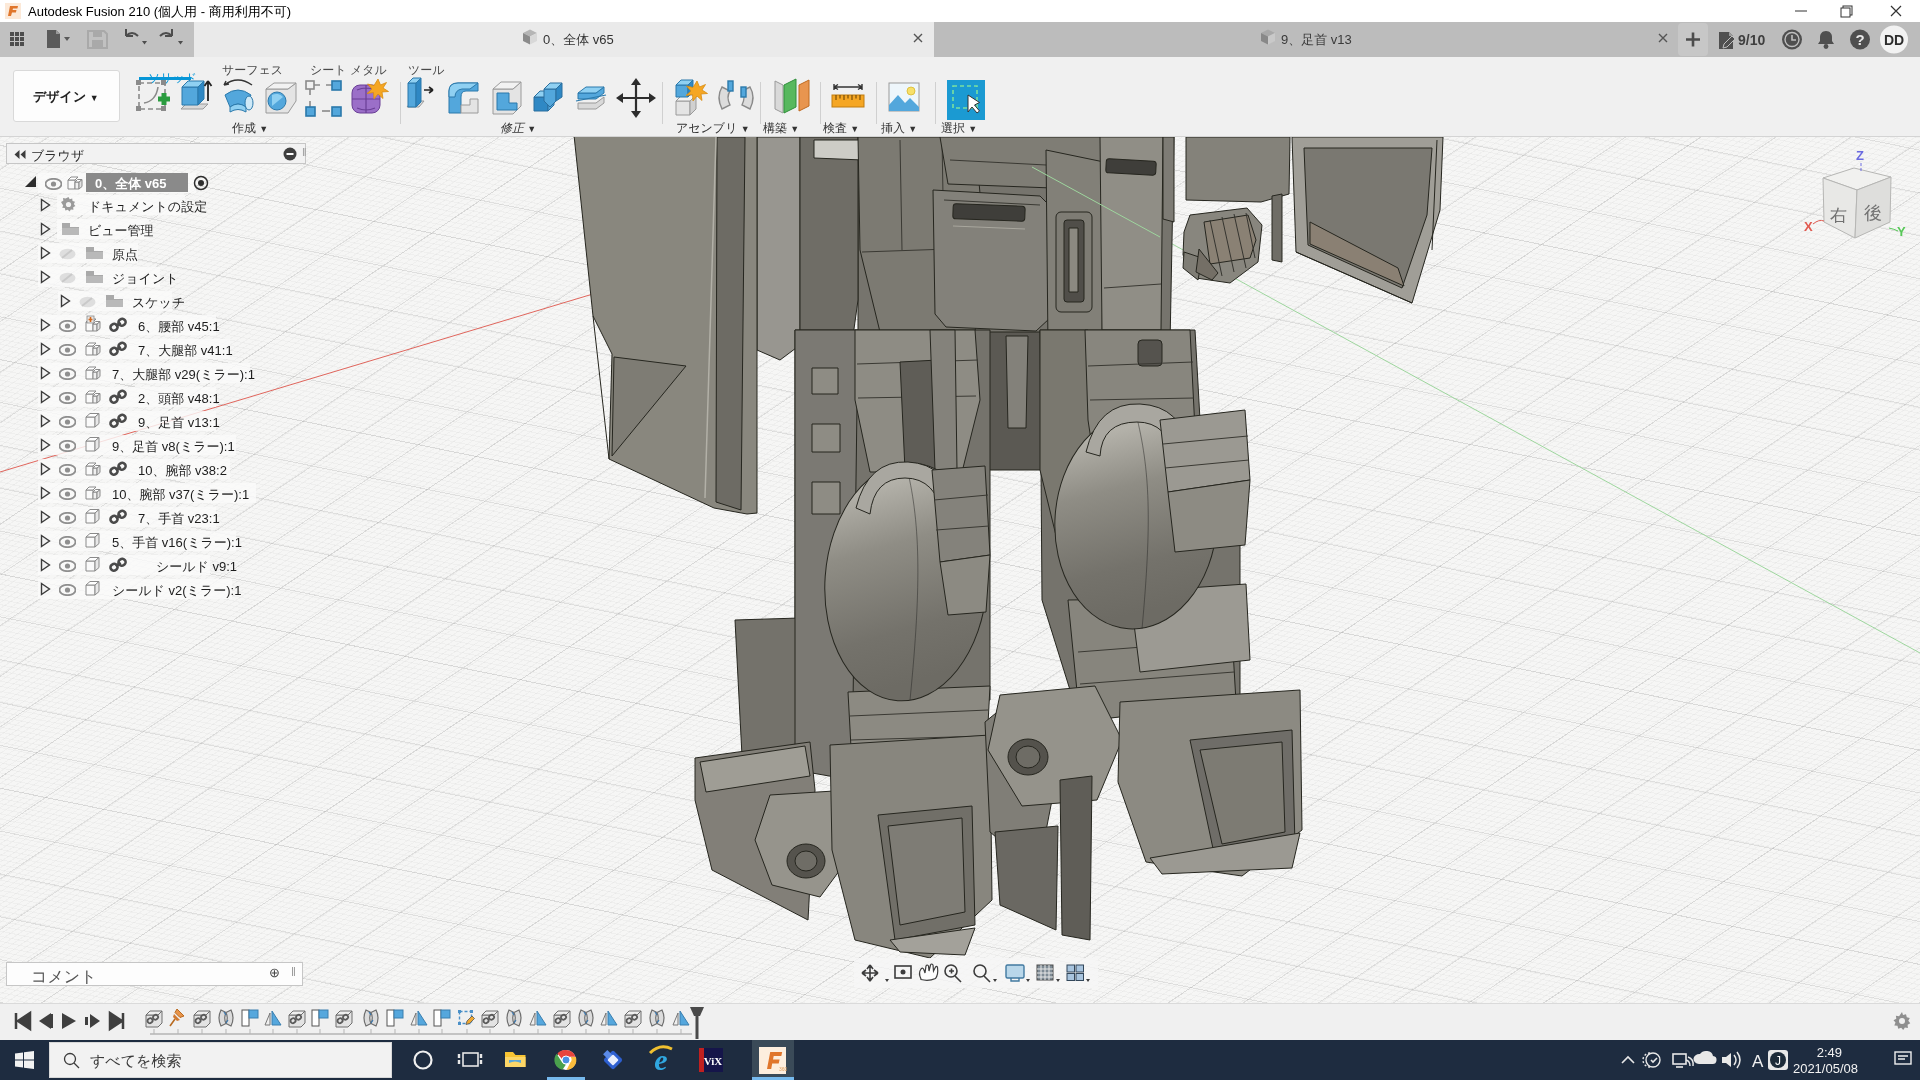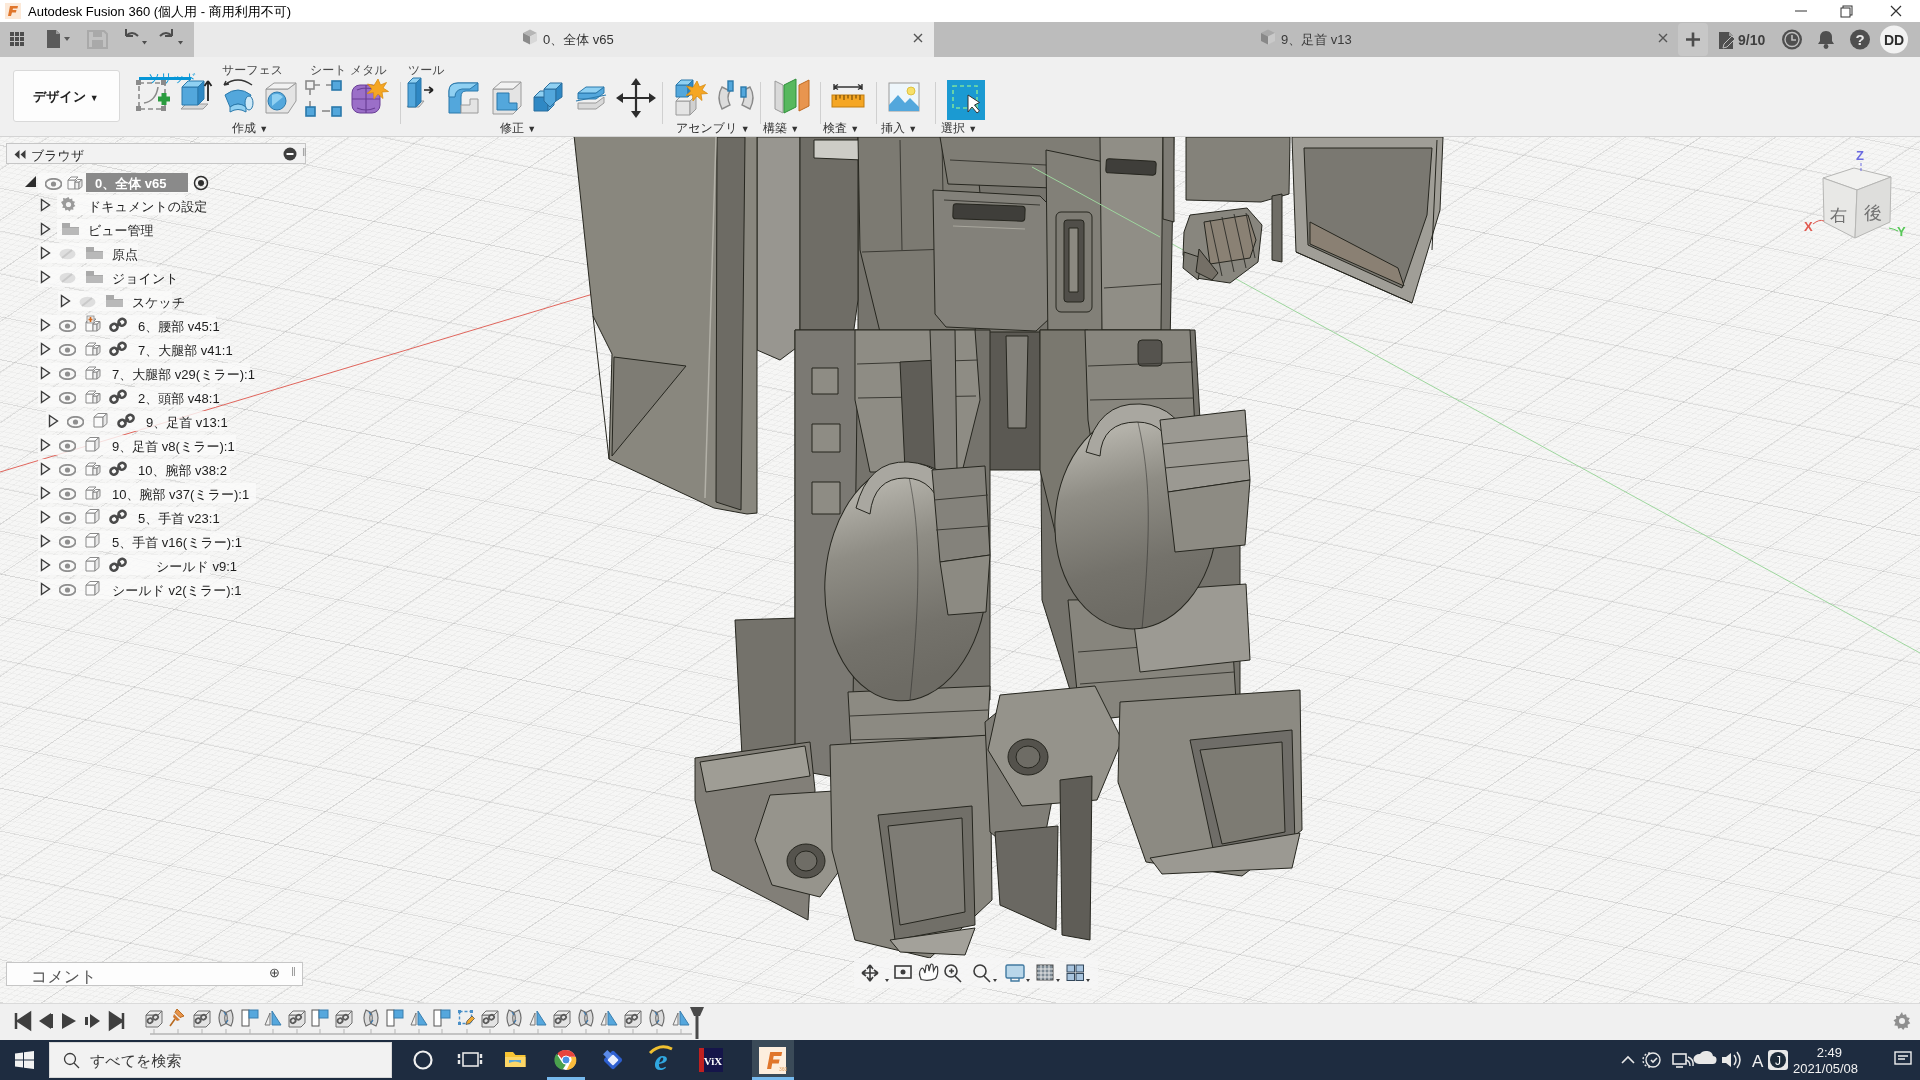--- a/index.html
+++ b/index.html
@@ -52,21 +52,21 @@
 </style>
 </head>
 <body>
 <div id="stage">
 
   <div id="titlebar" class="abs">
     <svg class="abs" style="left:5px;top:3px" width="16" height="16" viewBox="0 0 16 16">
       <rect x="0" y="0" width="16" height="16" fill="#fce9d8"></rect>
       <path d="M3 13 L5 3 L13 3 L12.4 5.5 L8 5.5 L7.6 7 L11.5 7 L10.9 9.5 L7 9.5 L6 13 Z" fill="#e0762c"></path>
     </svg>
-    <div class="ttxt">Autodesk Fusion 360 (個人用 - 商用利用不可)</div>
+    <div class="ttxt">Autodesk Fusion 210 (個人用 - 商用利用不可)</div>
 
     <svg class="abs" style="left:1775px;top:0" width="145" height="22" viewBox="0 0 145 22">
       <path d="M20 11 H32" stroke="#333" stroke-width="1"></path>
       <rect x="68" y="6" width="9" height="9" fill="none" stroke="#333"></rect>
       <rect x="66" y="8" width="9" height="9" fill="#fff" stroke="#333"></rect>
       <path d="M116 6 L126 16 M126 6 L116 16" stroke="#333" stroke-width="1.2"></path>
     </svg>
   </div>
 
   <div id="tabbar" class="abs">
@@ -278,21 +278,21 @@
       </g>
 
       <g>
         <rect x="947" y="23" width="38" height="40" fill="#1b9ad2"></rect>
         <rect x="953" y="29" width="24" height="22" fill="none" stroke="#7ae0a0" stroke-width="1.6" stroke-dasharray="4 3"></rect>
         <path d="M968 38 l0 17 l4 -5 l5 6 2.5 -2 -5 -6 5 -2.5 z" fill="#fff" stroke="#333" stroke-width="1"></path>
       </g>
     </svg>
     </div>
     <div class="rlabel" style="left:232px;">作成 <span style="font-size:9px;">▼</span></div>
-    <div class="rlabel" style="left:500px;">修正 <span style="font-size:9px;">▼</span></div>
+    <div class="rlabel" style="left:500px;font-style:italic;">修正 <span style="font-size:9px;">▼</span></div>
     <div class="rlabel" style="left:676px;">アセンブリ <span style="font-size:9px;">▼</span></div>
     <div class="rlabel" style="left:763px;">構築 <span style="font-size:9px;">▼</span></div>
     <div class="rlabel" style="left:823px;">検査 <span style="font-size:9px;">▼</span></div>
     <div class="rlabel" style="left:881px;">挿入 <span style="font-size:9px;">▼</span></div>
     <div class="rlabel" style="left:941px;">選択 <span style="font-size:9px;">▼</span></div>
     <div class="rsep" style="left:400px;"></div>
     <div class="rsep" style="left:662px;"></div>
     <div class="rsep" style="left:760px;"></div>
     <div class="rsep" style="left:820px;"></div>
     <div class="rsep" style="left:876px;"></div>
@@ -696,21 +696,21 @@
         </svg>
         <svg class="abs" style="left:109px;top:4px" width="18" height="16" viewBox="0 0 18 16">
           <g stroke="#4a4a4a" stroke-width="2.6" fill="none">
             <path d="M7 9.5 L11.5 5.5"></path>
             <rect x="1.5" y="7" width="7" height="6.5" rx="3" transform="rotate(-40 5 10.2)"></rect>
             <rect x="9.5" y="2" width="7" height="6.5" rx="3" transform="rotate(-40 13 5.2)"></rect>
           </g>
         </svg>
         <span class="btxt abs" style="left:138px;top:5px;">2、頭部 v48:1</span>
       </div>
-      <div class="brow" style="left:8px;top:266px;width:320px;">
+      <div class="brow" style="left:0;top:266px;width:320px;">
         <div class="rowbox" style="left:38px;width:178px;"></div>
         <svg class="abs" style="left:40px;top:5px" width="11" height="14" viewBox="0 0 11 14">
           <path d="M1.5 1.5 L9.5 7 L1.5 12.5 Z" fill="#f2f2f2" stroke="#3c3c3c" stroke-width="1.4"></path>
         </svg>
         <svg class="abs" style="left:59px;top:7px" width="17" height="12" viewBox="0 0 17 12">
           <ellipse cx="8.5" cy="6" rx="8" ry="5.2" fill="none" stroke="#8f8f8f" stroke-width="1.8"></ellipse>
           <circle cx="8.5" cy="6" r="2.6" fill="#8f8f8f"></circle>
         </svg>
         <svg class="abs" style="left:84px;top:2px" width="18" height="18" viewBox="0 0 18 18">
           <polygon points="2,6 11,6 11,16 2,16" fill="#fafafa" stroke="#8a8a8a"></polygon>
@@ -799,21 +799,21 @@
           <polygon points="2,6 6,2.5 15,2.5 11,6" fill="#fff" stroke="#8a8a8a"></polygon>
           <polygon points="11,6 15,2.5 15,12.5 11,16" fill="#e8e8e8" stroke="#8a8a8a"></polygon>
         </svg>
         <svg class="abs" style="left:109px;top:4px" width="18" height="16" viewBox="0 0 18 16">
           <g stroke="#4a4a4a" stroke-width="2.6" fill="none">
             <path d="M7 9.5 L11.5 5.5"></path>
             <rect x="1.5" y="7" width="7" height="6.5" rx="3" transform="rotate(-40 5 10.2)"></rect>
             <rect x="9.5" y="2" width="7" height="6.5" rx="3" transform="rotate(-40 13 5.2)"></rect>
           </g>
         </svg>
-        <span class="btxt abs" style="left:138px;top:5px;">5、手首 v23:1</span>
+        <span class="btxt abs" style="left:138px;top:5px;">7、手首 v23:1</span>
       </div>
       <div class="brow" style="left:0;top:386px;width:320px;">
         <div class="rowbox" style="left:38px;width:198px;"></div>
         <svg class="abs" style="left:40px;top:5px" width="11" height="14" viewBox="0 0 11 14">
           <path d="M1.5 1.5 L9.5 7 L1.5 12.5 Z" fill="#f2f2f2" stroke="#3c3c3c" stroke-width="1.4"></path>
         </svg>
         <svg class="abs" style="left:59px;top:7px" width="17" height="12" viewBox="0 0 17 12">
           <ellipse cx="8.5" cy="6" rx="8" ry="5.2" fill="none" stroke="#8f8f8f" stroke-width="1.8"></ellipse>
           <circle cx="8.5" cy="6" r="2.6" fill="#8f8f8f"></circle>
         </svg>

